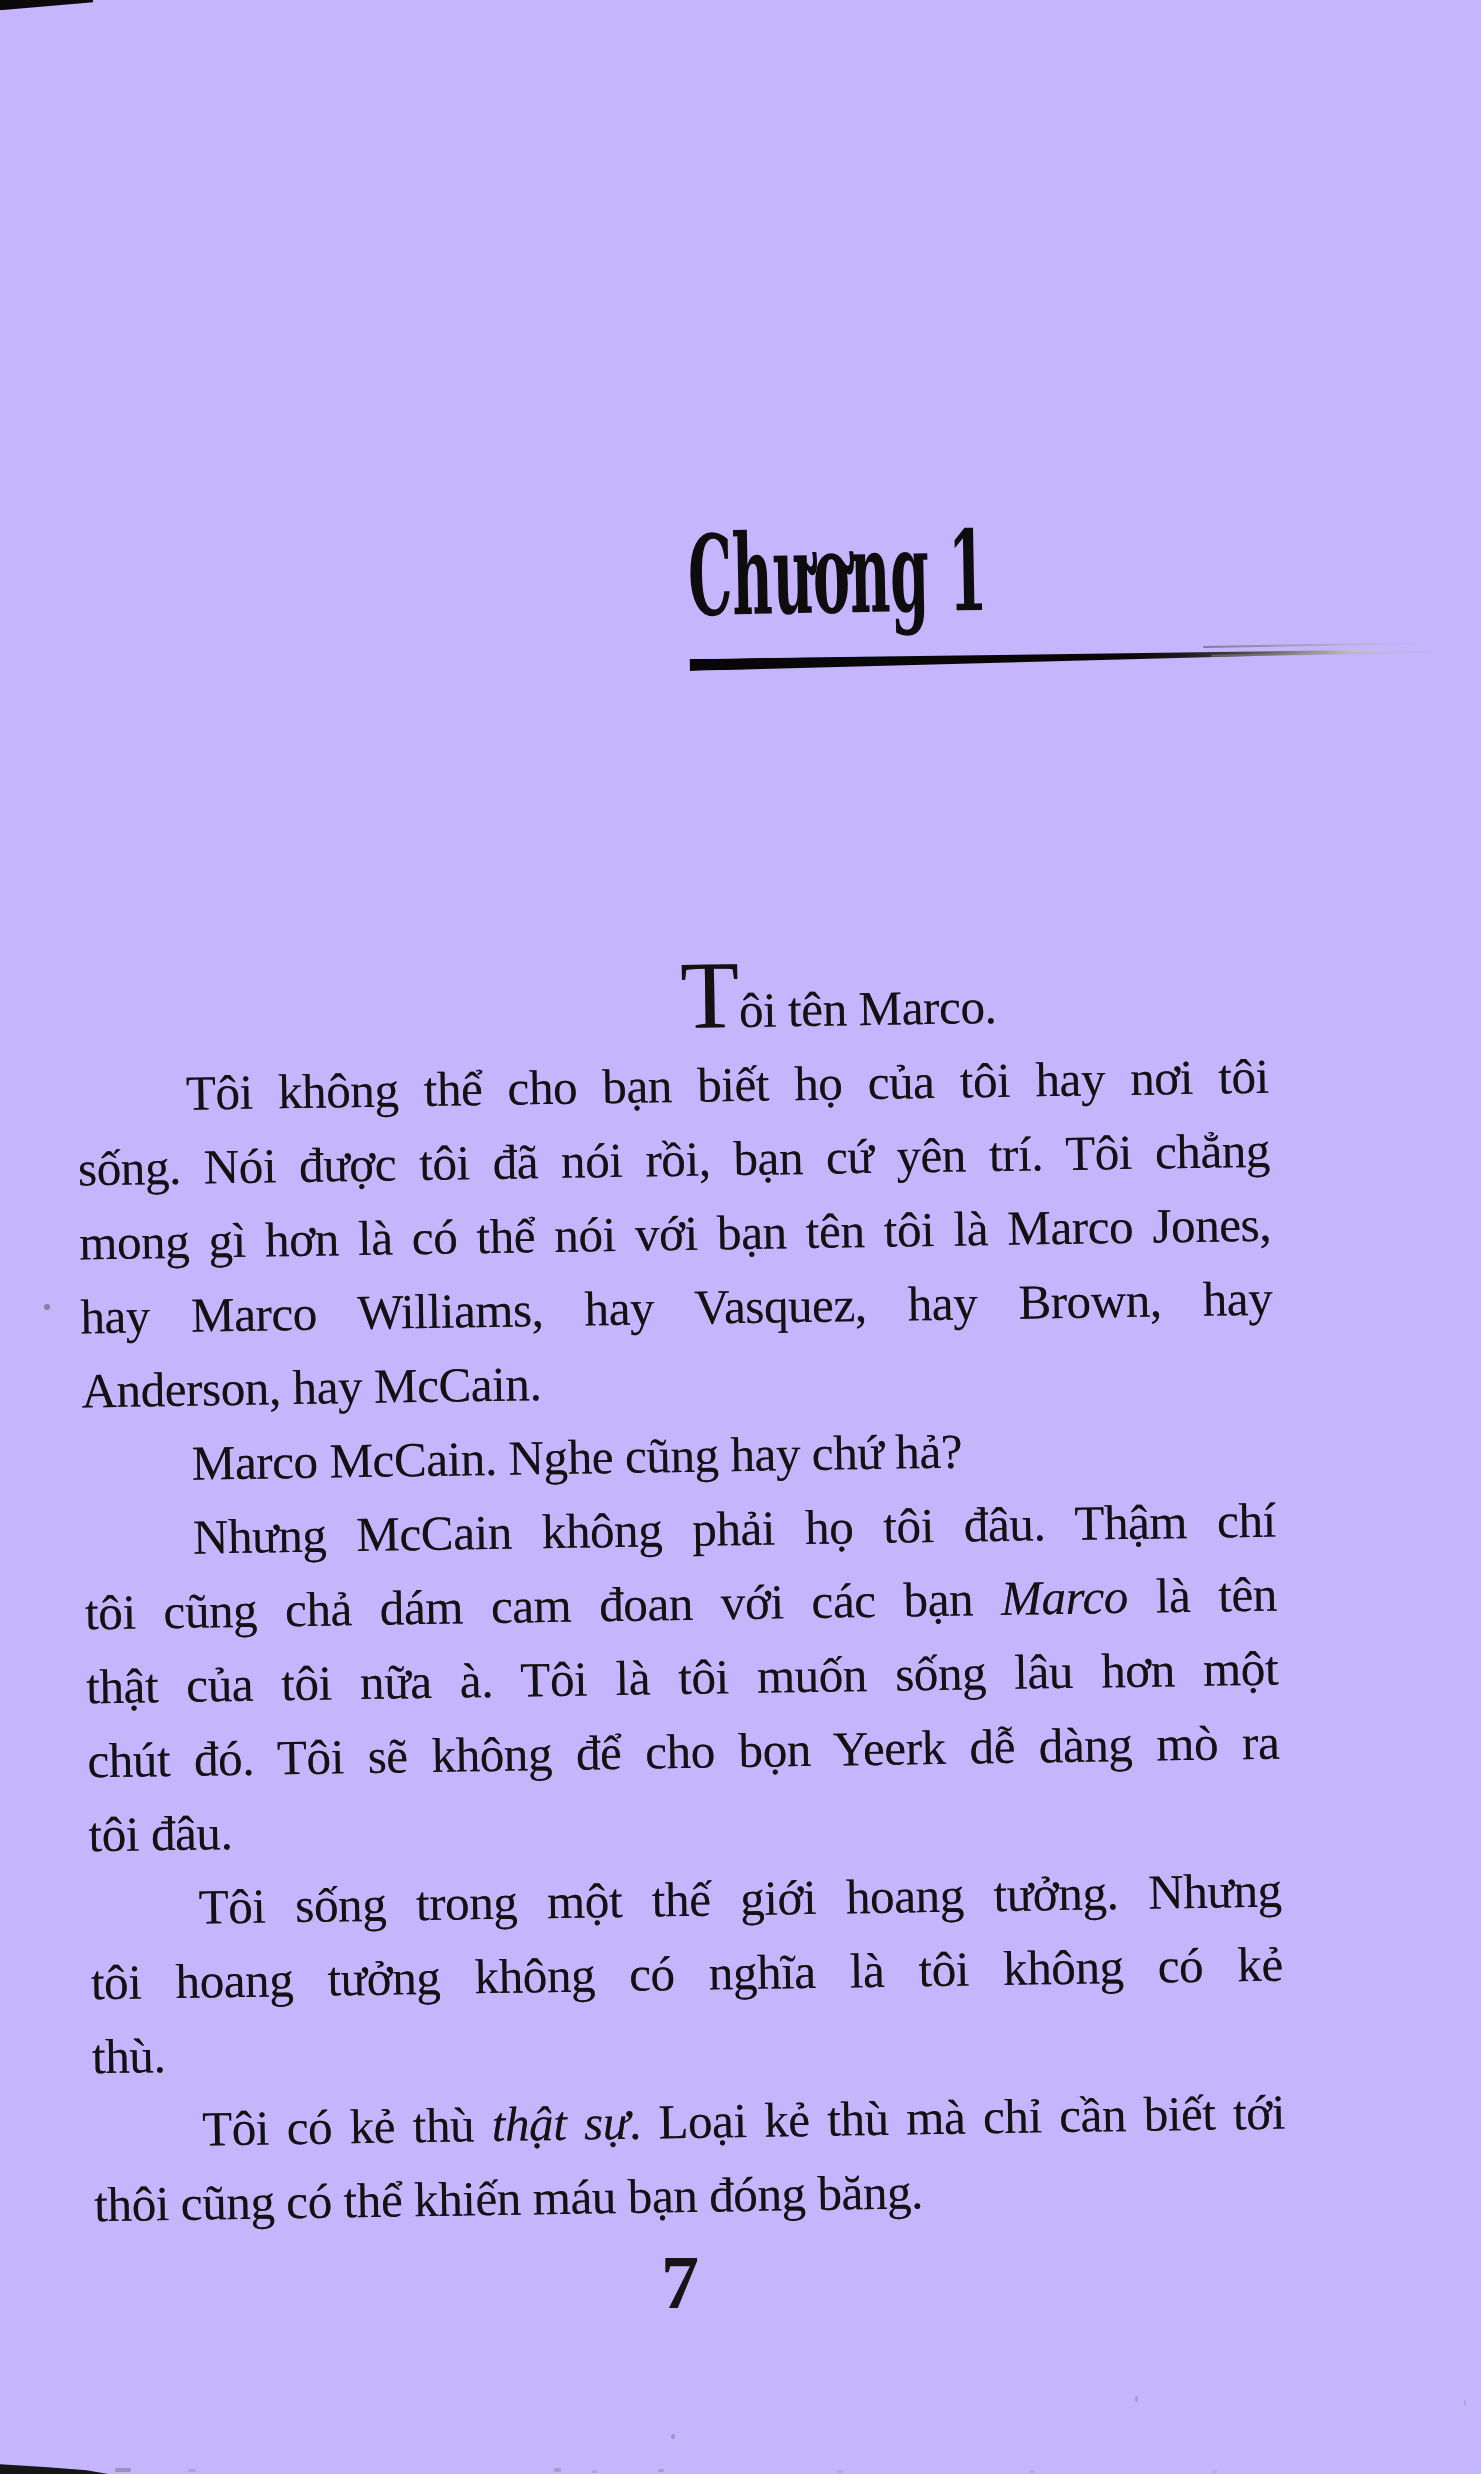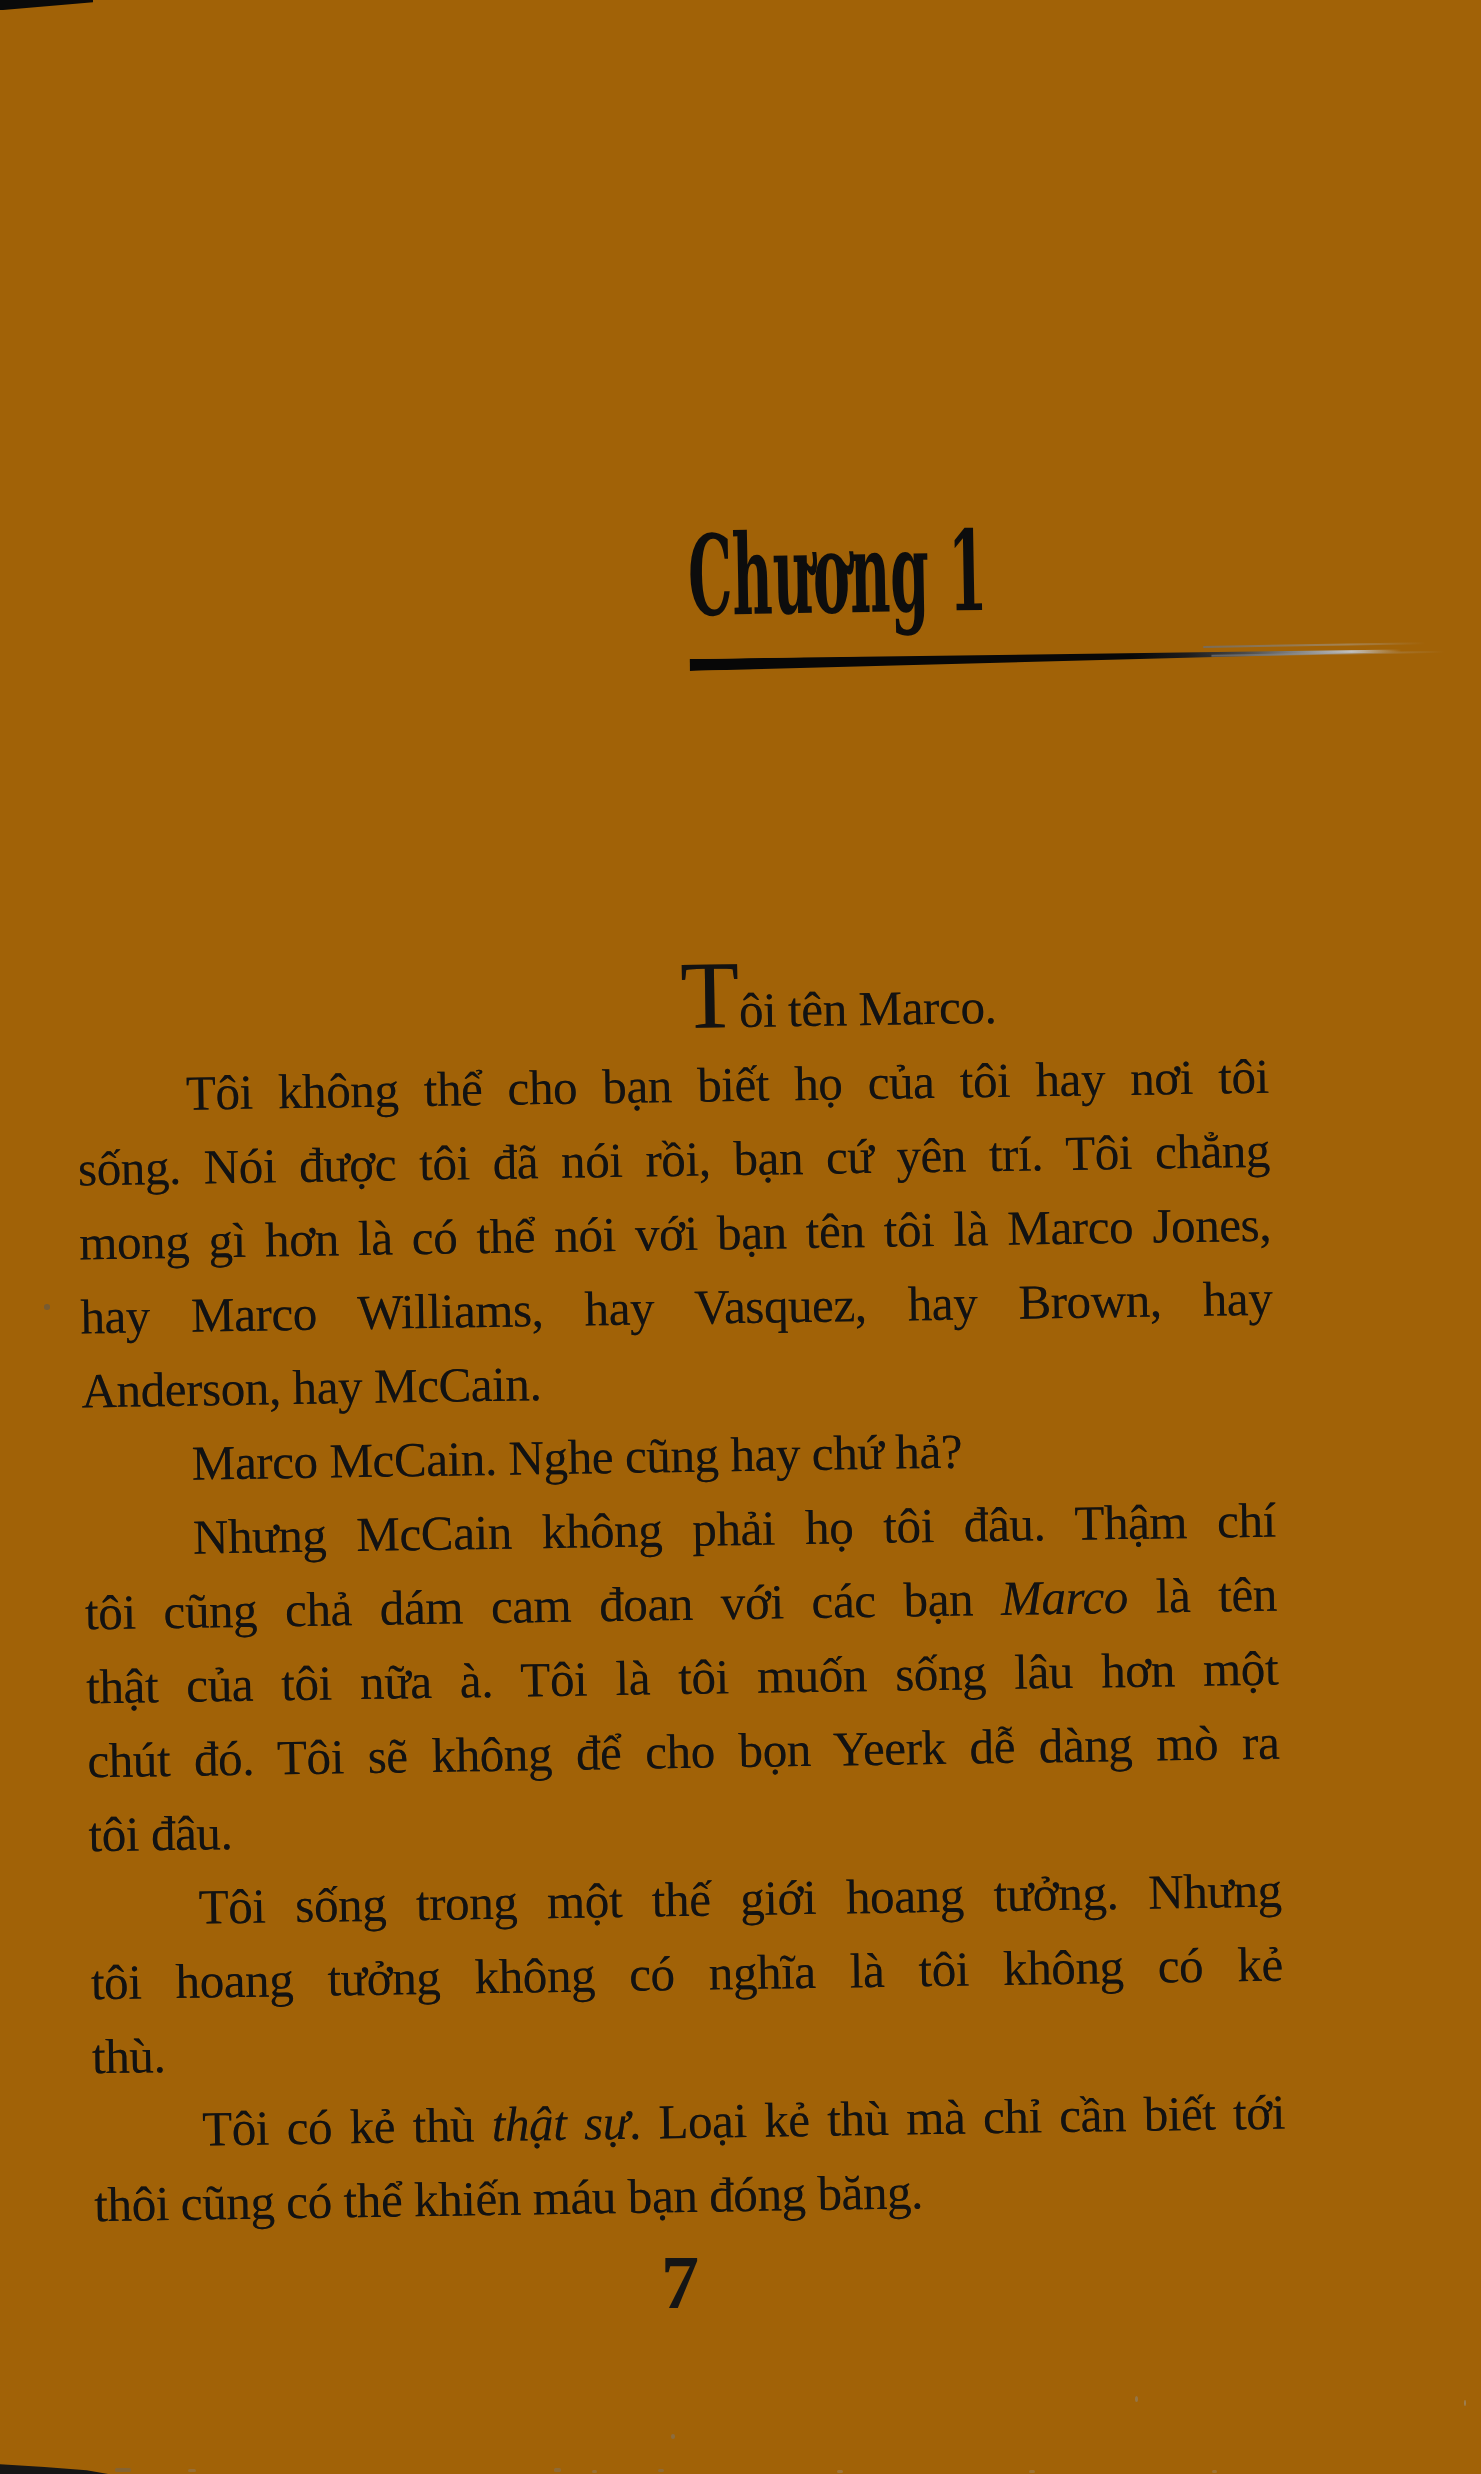--- a/index.html
+++ b/index.html
@@ -4,21 +4,21 @@
 <style>
   html, body {
     margin: 0;
     padding: 0;
     background: #ffffff;
   }
   .page {
     position: relative;
     width: 1481px;
     height: 2475px;
-    background: #a16207;
+    background: #c4b5fd;
     overflow: hidden;
     font-family: "Liberation Serif", serif;
     color: #131313;
   }
 
   
   .artifact-top {
     position: absolute;
     left: 0; top: 0;
     width: 93px; height: 10.3px;

